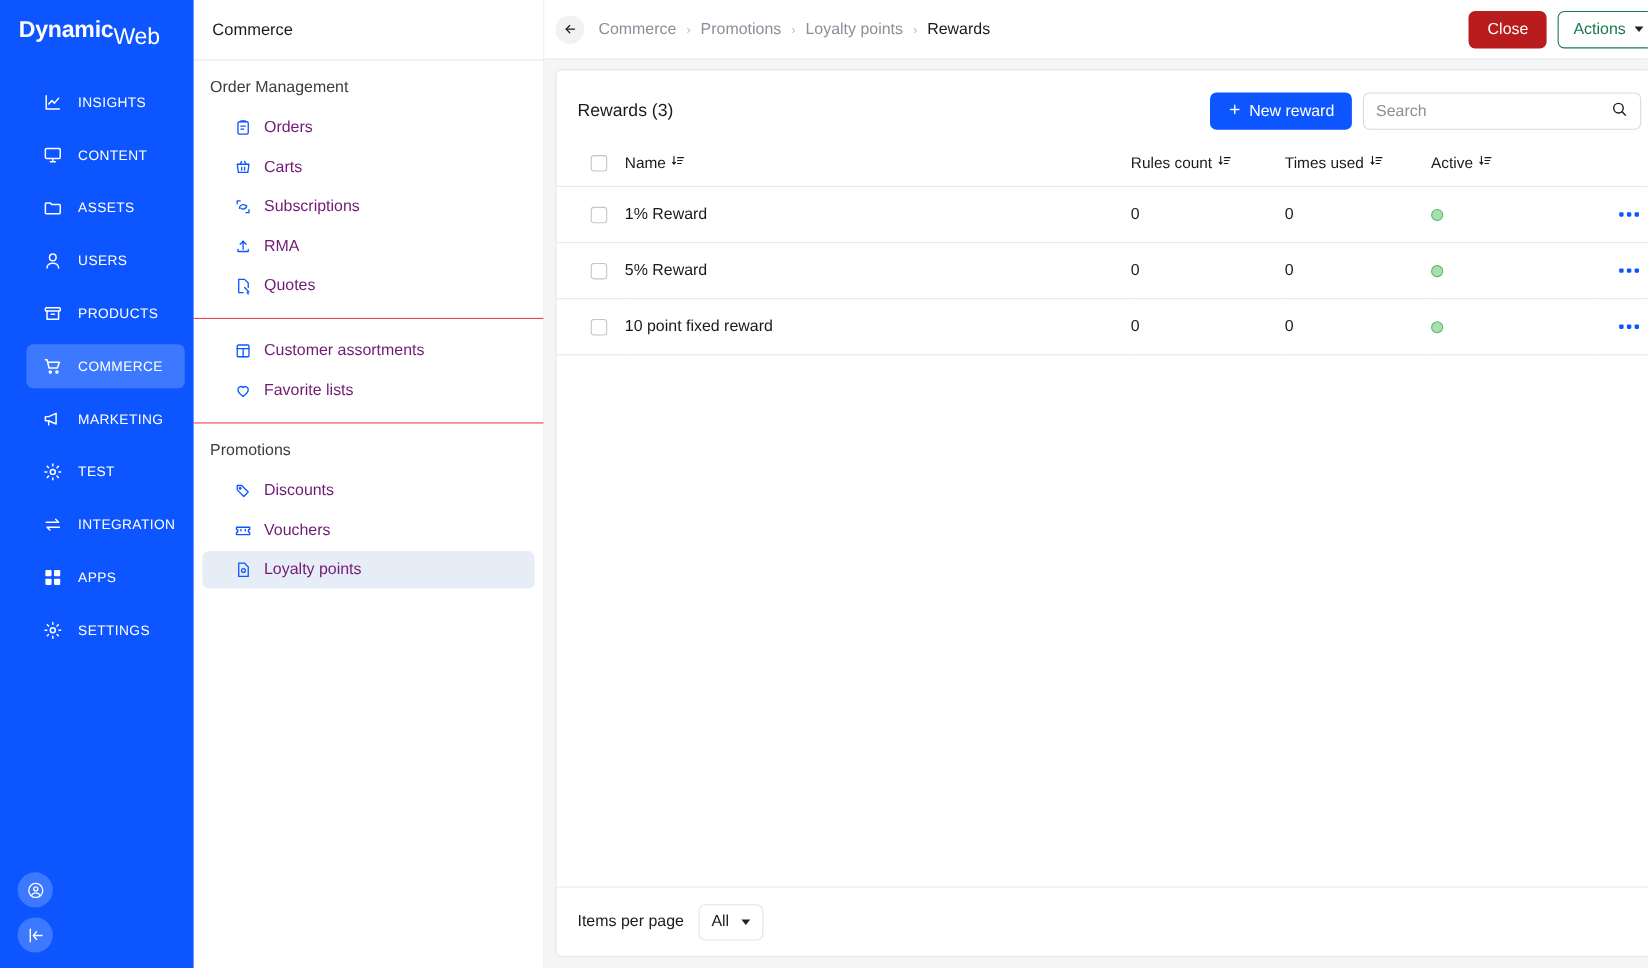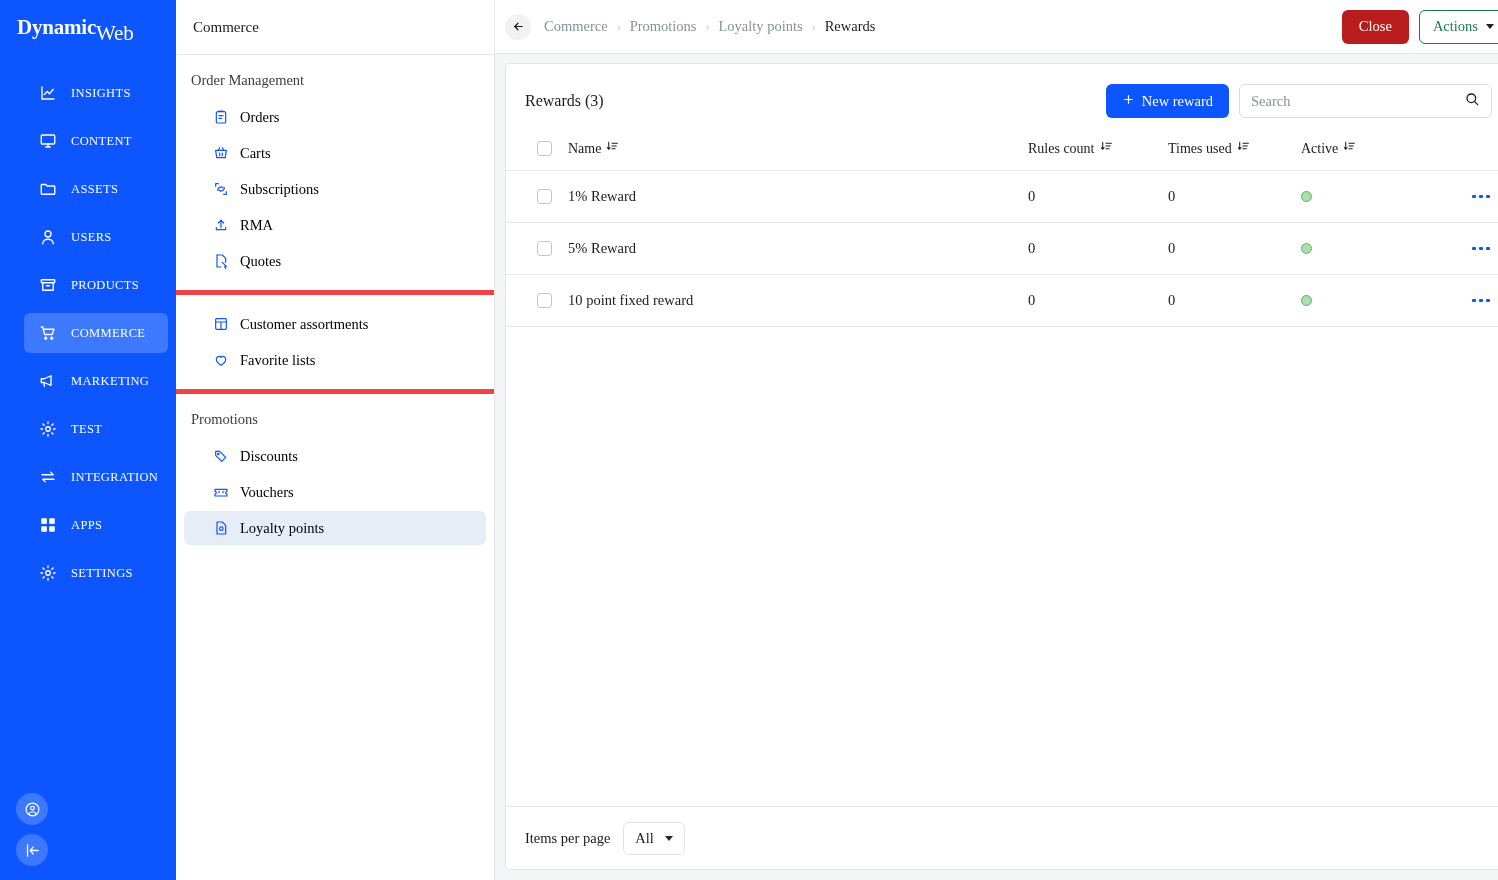--- a/index.html
+++ b/index.html
@@ -2,21 +2,21 @@
 <html><head>
 <meta charset="utf-8">
 <style>
   * { box-sizing: border-box; margin: 0; padding: 0; }
   html, body {
     width: 1498px; height: 880px;
     font-family: "Liberation Sans", sans-serif;
     background: #ffffff;
     overflow: hidden;
   }
-  .app { display: flex; width: 1498px; height: 880px; font-family: Liberation Serif, serif; }
+  .app { display: flex; width: 1498px; height: 880px; }
 
   
   .primary-nav {
     width: 176px; min-width: 176px; height: 880px;
     background: #0d55ff;
     position: relative;
     display: flex; flex-direction: column;
   }
   .brand {
     height: 55px; display: flex; align-items: center;
@@ -46,29 +46,29 @@
   .secondary-nav {
     width: 319px; min-width: 319px; height: 880px;
     background: #ffffff; border-right: 1px solid #e6e6e6;
     display: flex; flex-direction: column;
   }
   .sec-header {
     height: 55px; display: flex; align-items: center; padding-left: 17px;
     border-bottom: 1px solid #e6e6e6;
     font-size: 15px; color: #1b1b1b;
   }
-  .sec-group { padding: 10px 0 10px 0; border-bottom: 5px solid #ef4444; }
+  .sec-group { padding: 10px 0 10px 0; border-bottom: 1px solid #ef4444; }
   .sec-group:last-child { border-bottom: none; }
   .group-title {
     font-size: 14.5px; color: #3d3d3d; padding: 7px 0 9px 15px;
   }
   .sec-item {
     height: 34px; margin: 2px 8px; border-radius: 6px;
     display: flex; align-items: center; gap: 11px; padding-left: 28px;
-    cursor: pointer; font-size: 14.5px; color: #000000;
+    cursor: pointer; font-size: 14.5px; color: #701a75;
   }
   .sec-item.active { background: #e7edf7; }
   .sec-item .ico { width: 17px; height: 17px; display: flex; align-items: center; justify-content: center; flex: 0 0 17px; }
 
   
   .main { flex: 1; height: 880px; background: #f4f5f7; display: flex; flex-direction: column; }
   .topbar {
     height: 54px; background: #ffffff; border-bottom: 1px solid #e6e6e6;
     display: flex; align-items: center; padding: 0 14px 0 10px;
   }

